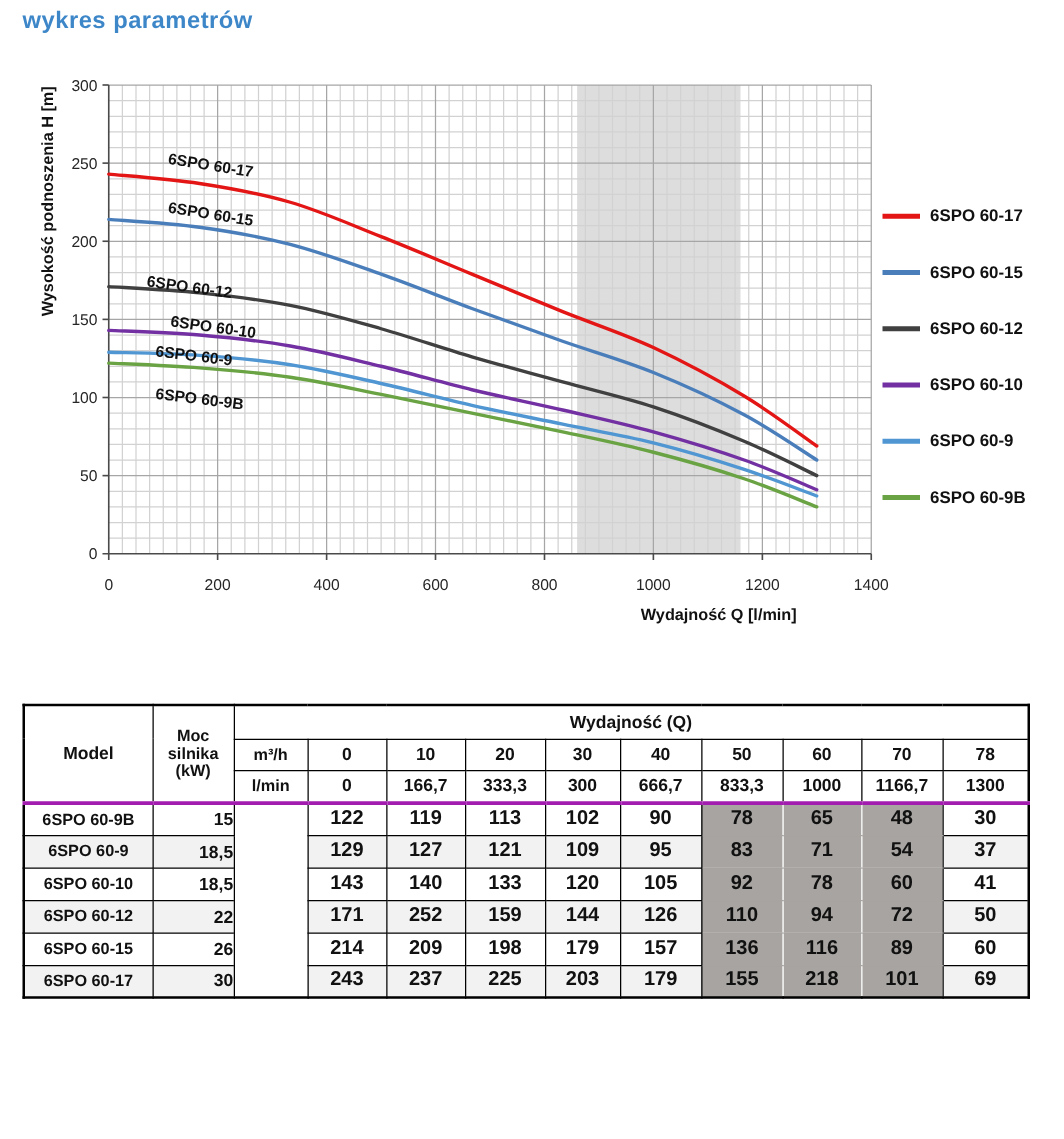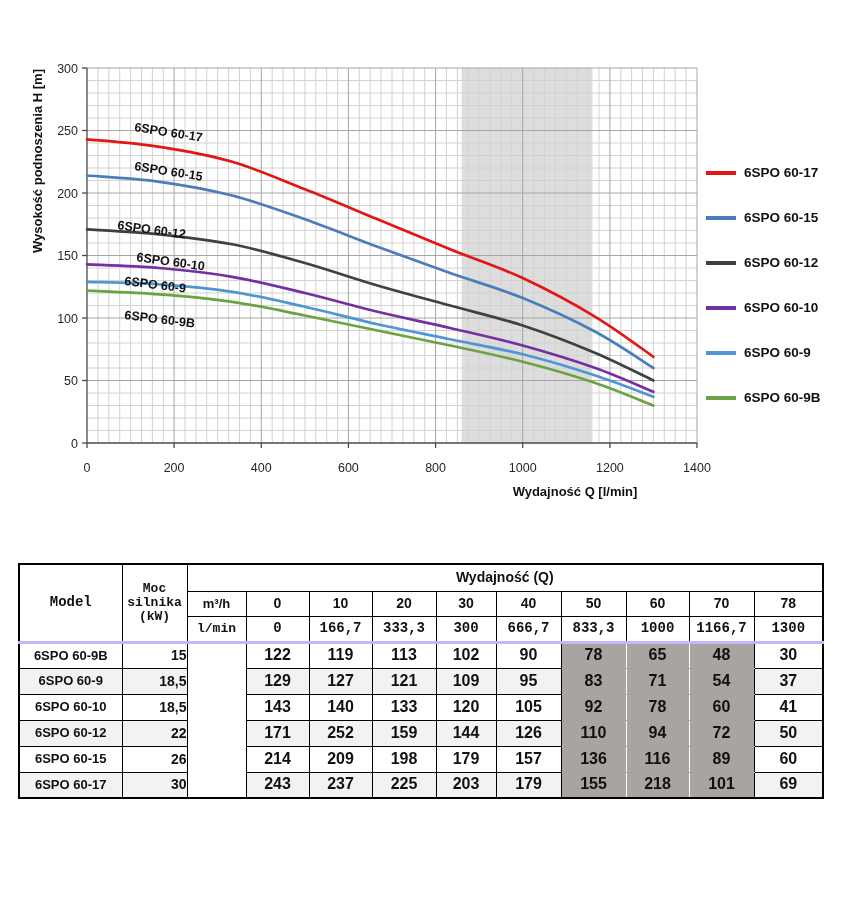--- a/index.html
+++ b/index.html
@@ -23,33 +23,34 @@
   #ptable thead tr:nth-child(1){height:27px;}
   #ptable thead tr:nth-child(2){height:25px;padding-left:48px;}
   #ptable thead tr:nth-child(3){height:26px;}
   #ptable tbody tr{height:26px;}
   #ptable th{font-size:14px;background:#fff;}
   #ptable th.unit{font-size:13px;}
   #ptable th.power-h{font-size:13px;}
   #ptable td.model{font-size:13px;}
   #ptable td.power{font-size:14px;text-align:right;}
   #ptable td.val{font-size:16px;}
-  #ptable .units th,#ptable .hdr-span{border-bottom:3px solid #c4b5fd;font-family:Liberation Mono, monospace;}
+  #ptable .units th,#ptable .hdr-span{border-bottom:3px solid #a21caf;}
   #ptable tbody tr:nth-child(even) td:not(.hl):not(.spacer){background:#f2f2f2;}
   #ptable td.spacer{background:#fff;}
   #ptable td.hl{background:#a7a4a1;
          border-top:1px solid #a7a4a1;border-bottom:1px solid #a7a4a1;
          border-left:1px solid #fff;border-right:1px solid #fff;}
   #ptable td.hl-last{border-right:1px solid #000;}
 </style>
 </head>
 <body>
 
 <div id="page">
 
+  <div class="title">wykres parametrów</div>
 
   <svg id="chart" width="851" height="530" viewBox="0 0 851 530">
     <g id="g-band">
         <rect x="461.7" y="68" width="130.7" height="375" fill="#dddddd"></rect>
       </g>
     <g id="g-grid-minor">
         <line x1="97.9" y1="68" x2="97.9" y2="443" stroke="#d2d2d2" stroke-width="1"></line>
         <line x1="108.8" y1="68" x2="108.8" y2="443" stroke="#d2d2d2" stroke-width="1"></line>
         <line x1="119.7" y1="68" x2="119.7" y2="443" stroke="#d2d2d2" stroke-width="1"></line>
         <line x1="130.6" y1="68" x2="130.6" y2="443" stroke="#d2d2d2" stroke-width="1"></line>

